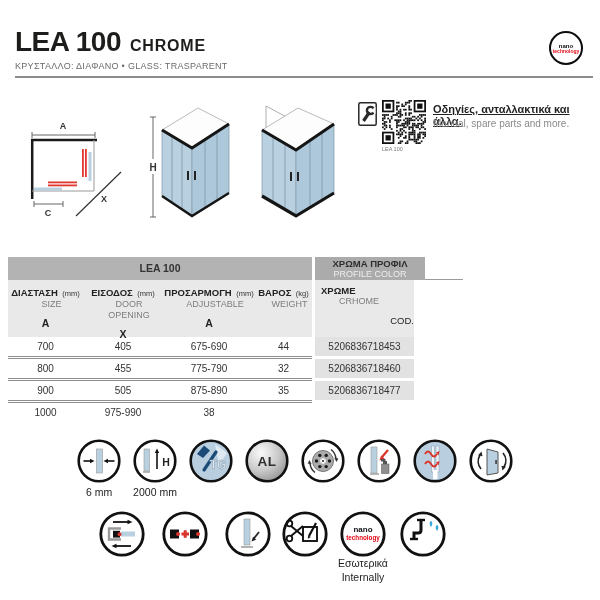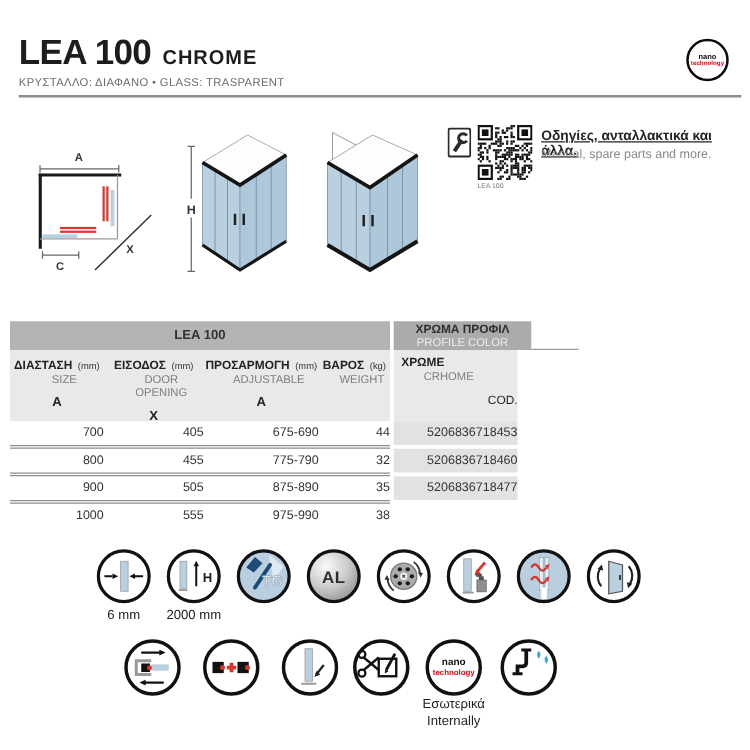--- a/index.html
+++ b/index.html
@@ -26,34 +26,34 @@
   .tbl-left{position:absolute;left:8px;top:257px;width:304px;}
   .band-group{height:23px;line-height:23px;background:#b3b3b3;text-align:center;
               font-size:10.5px;font-weight:bold;color:#333;}
   .cols-grid{display:grid;grid-template-columns:75px 80px 92px 57px;background:#e9e9e9;height:57px;}
   .col-h{text-align:center;padding-top:5px;line-height:11px;}
   .col-h .gr{font-size:9.5px;font-weight:bold;color:#222;}
   .col-h .unit{font-size:7.5px;font-weight:normal;color:#333;}
   .col-h .en{font-size:9px;color:#7e7e7e;padding-left:12px;}
   .col-h .letter{font-size:10.5px;font-weight:bold;color:#222;margin-top:8px;}
   .data-row{display:grid;grid-template-columns:75px 80px 92px 57px;height:19px;line-height:19px;
-            text-align:right;font-size:10px;color:#333;}
+            text-align:center;font-size:10px;color:#333;}
   .data-row + .data-row{border-top:3px double #8f8f8f;}
   .tbl-right-dark{position:absolute;left:315px;top:257px;width:110px;height:23px;background:#ababab;
                   text-align:center;line-height:11px;padding-top:1px;box-sizing:border-box;}
   .tbl-right-dark .gr{font-size:9.5px;font-weight:bold;color:#2e2e2e;}
   .tbl-right-dark .en{font-size:9px;color:#ededed;}
   .hdr-ext-line{position:absolute;left:425px;top:279px;width:38px;height:1px;background:#9a9a9a;}
   .tbl-right-light{position:absolute;left:315px;top:280px;width:99px;height:57px;background:#e9e9e9;box-sizing:border-box;padding-top:5px;}
   .tbl-right-light .gr{font-size:9.5px;font-weight:bold;color:#222;padding-left:6px;line-height:11px;}
   .tbl-right-light .en{font-size:9px;color:#7e7e7e;padding-left:24px;line-height:11px;}
   .tbl-right-light .cod{font-size:9.5px;font-weight:normal;color:#222;text-align:right;margin-top:8px;}
   .cod-col{position:absolute;left:315px;top:337px;width:99px;}
   .cod-cell{height:19px;line-height:19px;margin-bottom:3px;background:#e2e2e2;
-            text-align:right;font-size:10px;color:#333;}
+            text-align:center;font-size:10px;color:#333;}
   
   .feat-label{position:absolute;font-size:10.5px;color:#222;text-align:center;}
 </style>
 </head>
 <body>
 
 <div id="page">
 
   <div class="title-row">
     <span class="title-main">LEA 100</span>
@@ -384,21 +384,20 @@
         <span>32</span>
     </div>
     <div class="data-row">
       <span>900</span>
         <span>505</span>
       <span>875-890</span>
         <span>35</span>
     </div>
     <div class="data-row">
       <span>1000</span>
-        <span>555</span>
       <span>975-990</span>
         <span>38</span>
     </div>
   </div>
 
   <div class="tbl-right-dark">
     <div class="gr">ΧΡΩΜΑ ΠΡΟΦΙΛ</div>
     <div class="en">PROFILE COLOR</div>
   </div>
   <div class="hdr-ext-line"></div>

